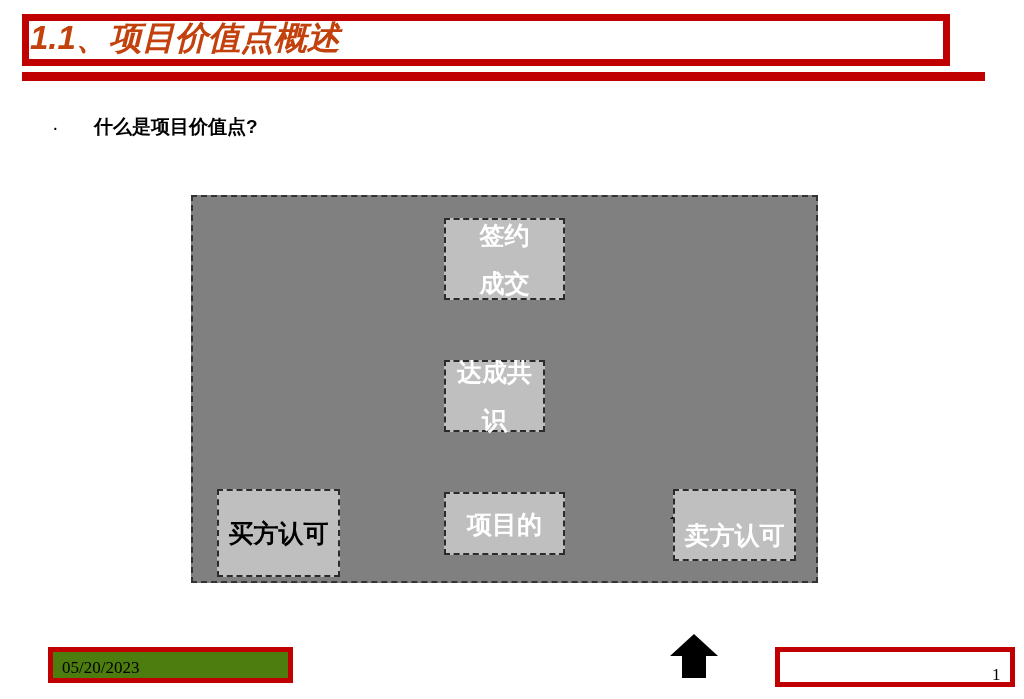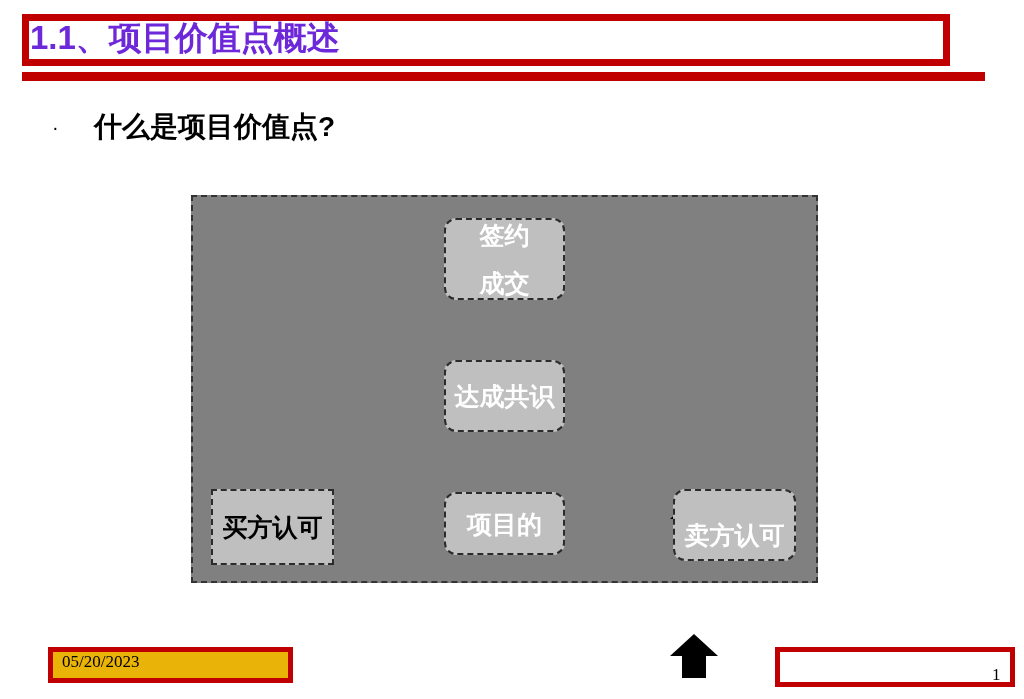--- a/index.html
+++ b/index.html
@@ -25,26 +25,27 @@
     border: 7px solid #C00000;
     background: #ffffff;
     box-sizing: border-box;
   }
   #title-text {
     position: absolute;
     left: 30px;
     top: 18px;
     font-size: 33px;
     font-weight: bold;
-    color: #6d28d9;
+    color: #c2410c;
     letter-spacing: 0px;
     white-space: nowrap;
     border-bottom: 3px solid #000000;
     padding-bottom: 15px;
     line-height: 40px;
+    font-style: italic;
   }
   #title-underline-stripe {
     position: absolute;
     left: 22px;
     top: 72px;
     width: 963px;
     height: 9px;
     background: #C00000;
   }
 
@@ -56,21 +57,21 @@
     display: flex;
     align-items: flex-start;
   }
   #bullet-dot {
     font-size: 20px;
     line-height: 28px;
     color: #000000;
     width: 42px;
   }
   #bullet-label {
-    font-size: 28px;
+    font-size: 19px;
     line-height: 28px;
     font-weight: bold;
     color: #000000;
     white-space: nowrap;
   }
 
   
   #diagram-container {
     position: absolute;
     left: 191px;
@@ -88,28 +89,28 @@
     box-sizing: border-box;
     display: flex;
     flex-direction: column;
     align-items: center;
     justify-content: center;
     font-weight: bold;
     font-size: 25px;
     line-height: 48px;
     text-align: center;
   }
-  .node-white { color: #ffffff; border-radius: 12px; }
+  .node-white { color: #ffffff; }
   .node-black { color: #000000; }
 
   
   #node-signing     { left: 251px; top: 21px;  width: 121px; height: 82px; }
-  #node-consensus   { left: 251px; top: 163px; width: 121px; height: 72px; }
+  #node-consensus   { left: 251px; top: 163px; width: 101px; height: 72px; }
   #node-valuepoint  { left: 251px; top: 295px; width: 121px; height: 63px; }
-  #node-buyer       { left: 18px;  top: 292px; width: 123px; height: 76px; }
+  #node-buyer       { left: 24px;  top: 292px; width: 123px; height: 88px; }
   #node-seller      { left: 480px; top: 292px; width: 123px; height: 72px; justify-content: flex-end; }
 
   
   .arrow {
     position: absolute;
   }
   
   .arrow-up .stem {
     position: absolute;
     left: 12px;
@@ -132,24 +133,24 @@
   #arrow-up-bottom { left: 477px; top: 437px; width: 48px; height: 45px; }
 
   
   #date-box {
     position: absolute;
     left: 48px;
     top: 647px;
     width: 245px;
     height: 36px;
     border: 5px solid #C00000;
-    background: #eab308;
+    background: #4d7c0f;
     box-sizing: border-box;
     display: flex;
-    align-items: flex-start;
+    align-items: flex-end;
   }
   #date-text {
     font-family: "Liberation Serif", "DejaVu Serif", serif;
     font-size: 17px;
     color: #000000;
     padding-left: 9px;
   }
   #page-box {
     position: absolute;
     left: 775px;

